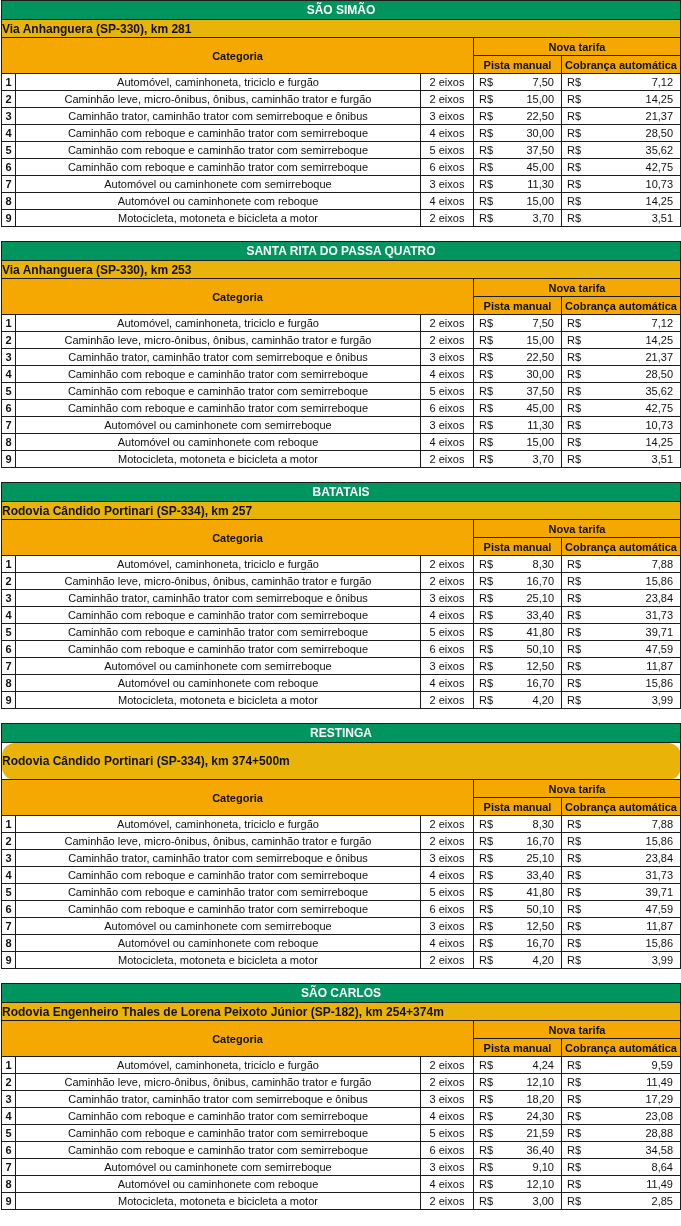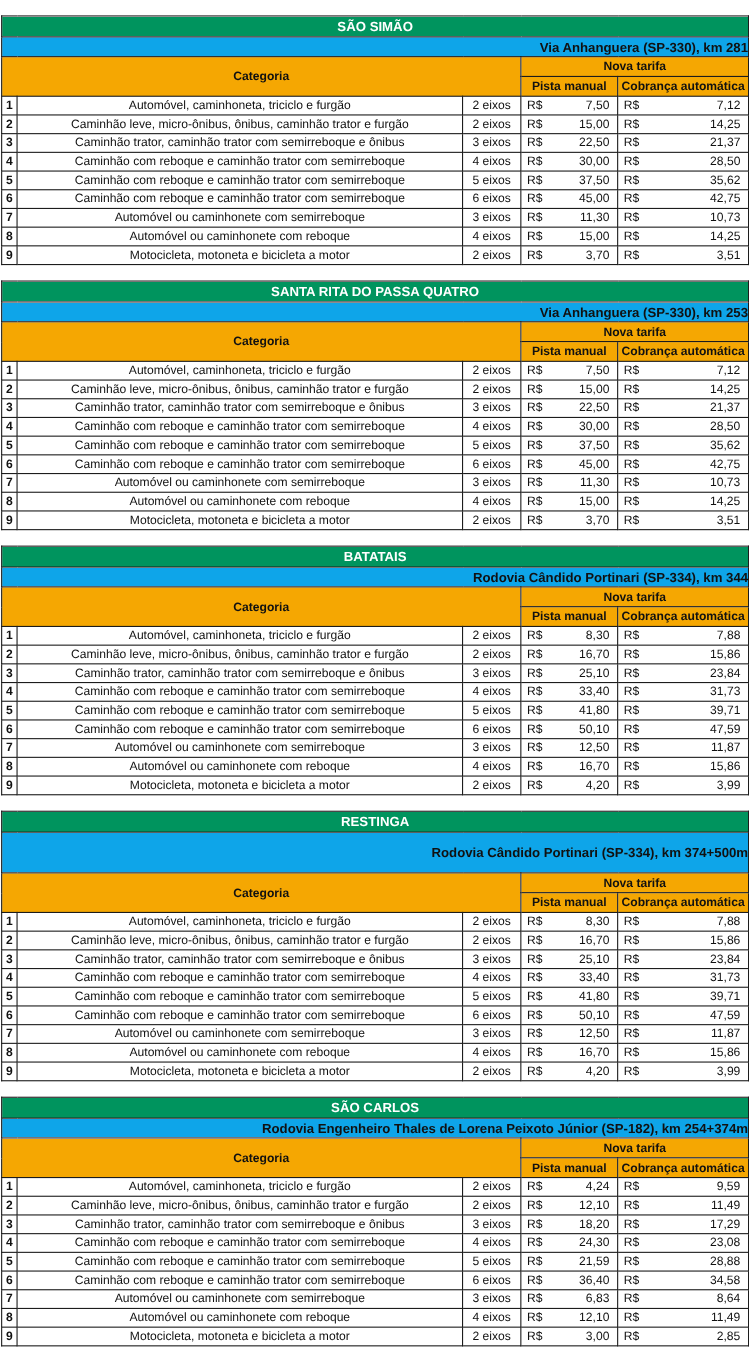--- a/index.html
+++ b/index.html
@@ -4,21 +4,21 @@
 <style>
   html, body {
     margin: 0;
     padding: 0;
     background: #ffffff;
     width: 681px;
     font-family: "Liberation Sans", sans-serif;
     -webkit-font-smoothing: antialiased;
   }
   .tables-container {
-    padding-top: 14px;
+    padding-top: 0;
   }
   table.tariff-table {
     border-collapse: collapse;
     table-layout: fixed;
     width: 679px;
     margin: 0 0 14px 1px;
   }
   table.tariff-table td {
     border: 1px solid #1c1c1c;
     overflow: hidden;
@@ -28,29 +28,30 @@
   }
   tr.city-row td {
     background: #00945E;
     color: #ffffff;
     font-weight: bold;
     font-size: 12px;
     text-align: center;
     height: 18px;
   }
   tr.road-row td {
-    background: #0ea5e9;
+    background: #eab308;
     color: #111111;
     font-weight: bold;
     font-size: 12px;
-    text-align: right;
+    text-align: left;
     height: 17px;
   }
   tr.road-row.tall td {
     height: 36px;
+    border-radius: 13px;
   }
   tr.hdr-row td {
     background: #F5A702;
     color: #111111;
     font-weight: bold;
     font-size: 11px;
     text-align: center;
     height: 17px;
   }
   tr.data-row td {
@@ -441,21 +442,21 @@
       <col style="width:405px">
       <col style="width:53px">
       <col style="width:88px">
       <col style="width:119px">
     </colgroup>
     <tbody>
       <tr class="city-row">
         <td colspan="5">BATATAIS</td>
       </tr>
       <tr class="road-row">
-        <td colspan="5">Rodovia Cândido Portinari (SP-334), km 344</td>
+        <td colspan="5">Rodovia Cândido Portinari (SP-334), km 257</td>
       </tr>
       <tr class="hdr-row">
         <td colspan="3" rowspan="2">Categoria</td>
         <td colspan="2">Nova tarifa</td>
       </tr>
       <tr class="hdr-row">
         <td>Pista manual</td>
         <td>Cobrança automática</td>
       </tr>
     <tr class="data-row">
@@ -918,21 +919,21 @@
             </div>
           </td>
         </tr>
         <tr class="data-row">
           <td class="num-cell">7</td>
           <td class="cat-cell">Automóvel ou caminhonete com semirreboque</td>
           <td class="axle-cell">3 eixos</td>
           <td class="price-cell">
             <div class="price-in">
               <span>R$</span>
-              <span>6,83</span>
+              <span>9,10</span>
             </div>
           </td>
           <td class="price-cell">
             <div class="price-in">
               <span>R$</span>
               <span>8,64</span>
             </div>
           </td>
         </tr>
         <tr class="data-row">

